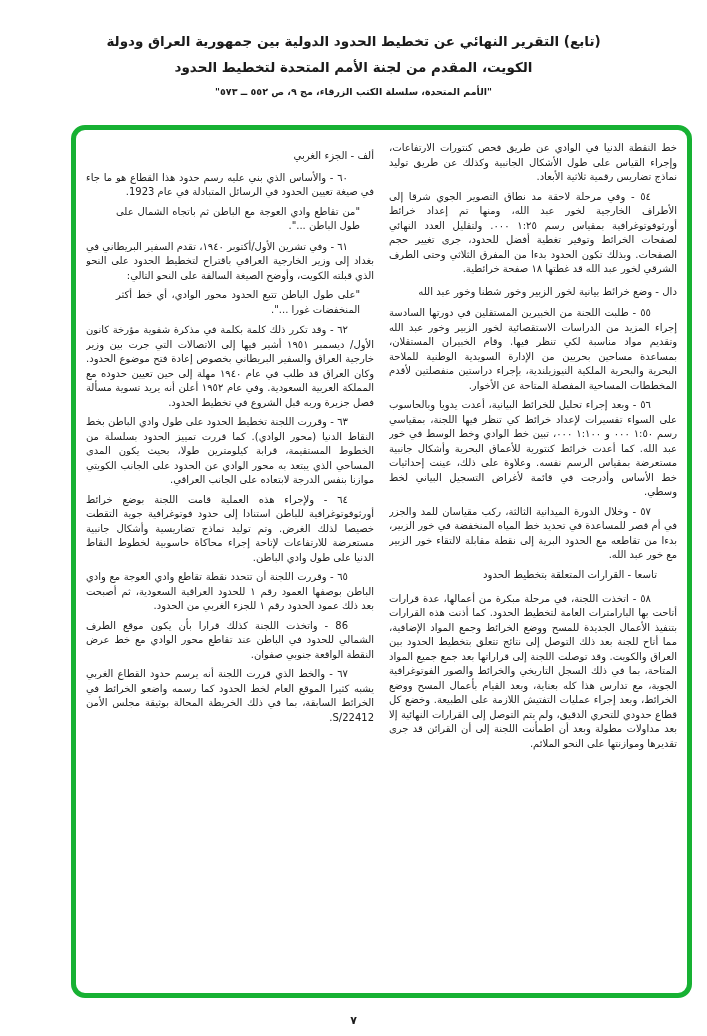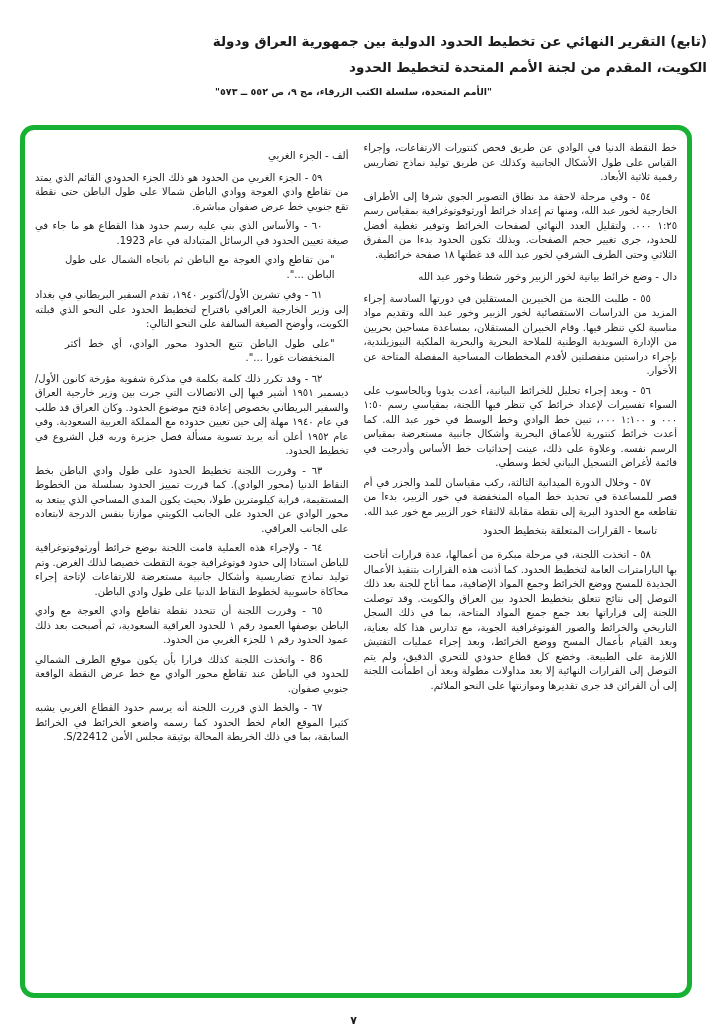--- a/index.html
+++ b/index.html
@@ -13,28 +13,28 @@
     font-family: "DejaVu Sans", sans-serif;
     color: var(--ink);
     direction: rtl;
     overflow: hidden;
   }
   .doc-header {
     position: absolute; top: 28px; right: 0; left: 0;
     text-align: center;
   }
   .title-line {
-    font-size: 13.5px; font-weight: bold; line-height: 1.95; text-align: right;
+    font-size: 13.5px; font-weight: bold; line-height: 1.95;
   }
   .source-line {
     font-size: 9.5px; font-weight: bold; margin-top: 5px; letter-spacing: .2px;
   }
   .green-box {
     position: absolute; top: 125px; right: 15px;
-    width: 672px; height: 873px;
+    width: 621px; height: 873px;
     border: 5px solid var(--accent);
     border-radius: 14px;
     padding: 11px 10px 8px 10px;
     overflow: hidden;
   }
   .cols {
     display: flex; gap: 15px; height: 100%;
   }
   .col {
     flex: 1 1 0;
@@ -75,21 +75,20 @@
         <h3 class="sec">دال - وضع خرائط بيانية لخور الزبير وخور شطنا وخور عبد الله</h3>
         <p class="para">٥٥ - طلبت اللجنة من الخبيرين المستقلين في دورتها السادسة إجراء المزيد من الدراسات الاستقصائية لخور الزبير وخور عبد الله وتقديم مواد مناسبة لكي تنظر فيها. وقام الخبيران المستقلان، بمساعدة مساحين بحريين من الإدارة السويدية الوطنية للملاحة البحرية والبحرية الملكية النيوزيلندية، بإجراء دراستين منفصلتين لأقدم المخططات المساحية المفصلة المتاحة عن الأخوار.</p>
         <p class="para">٥٦ - وبعد إجراء تحليل للخرائط البيانية، أعدت يدويا وبالحاسوب على السواء تفسيرات لإعداد خرائط كي تنظر فيها اللجنة، بمقياسي رسم ١:٥٠ ٠٠٠ و ١:١٠٠ ٠٠٠، تبين خط الوادي وخط الوسط في خور عبد الله. كما أعدت خرائط كنتورية للأعماق البحرية وأشكال جانبية مستعرضة بمقياس الرسم نفسه. وعلاوة على ذلك، عينت إحداثيات خط الأساس وأدرجت في قائمة لأغراض التسجيل البياني لخط وسطي.</p>
         <p class="para">٥٧ - وخلال الدورة الميدانية الثالثة، ركب مقياسان للمد والجزر في أم قصر للمساعدة في تحديد خط المياه المنخفضة في خور الزبير، بدءا من تقاطعه مع الحدود البرية إلى نقطة مقابلة لالتقاء خور الزبير مع خور عبد الله.</p>
         <h3 class="sec sec-indent">تاسعا - القرارات المتعلقة بتخطيط الحدود</h3>
         <p class="para">٥٨ - اتخذت اللجنة، في مرحلة مبكرة من أعمالها، عدة قرارات أتاحت بها البارامترات العامة لتخطيط الحدود. كما أذنت هذه القرارات بتنفيذ الأعمال الجديدة للمسح ووضع الخرائط وجمع المواد الإضافية، مما أتاح للجنة بعد ذلك التوصل إلى نتائج تتعلق بتخطيط الحدود بين العراق والكويت. وقد توصلت اللجنة إلى قراراتها بعد جمع جميع المواد المتاحة، بما في ذلك السجل التاريخي والخرائط والصور الفوتوغرافية الجوية، مع تدارس هذا كله بعناية، وبعد القيام بأعمال المسح ووضع الخرائط، وبعد إجراء عمليات التفتيش اللازمة على الطبيعة. وخضع كل قطاع حدودي للتحري الدقيق، ولم يتم التوصل إلى القرارات النهائية إلا بعد مداولات مطولة وبعد أن اطمأنت اللجنة إلى أن القرائن قد جرى تقديرها وموازنتها على النحو الملائم.</p>
       </section>
 
       <section class="col">
         <h3 class="sec">ألف - الجزء الغربي</h3>
-        <p class="para">٥٩ - الجزء الغربي من الحدود هو ذلك الجزء الحدودي القائم الذي يمتد من تقاطع وادي العوجة ووادي الباطن شمالا على طول الباطن حتى نقطة تقع جنوبي خط عرض صفوان مباشرة.</p>
         <p class="para">٦٠ - والأساس الذي بني عليه رسم حدود هذا القطاع هو ما جاء في صيغة تعيين الحدود في الرسائل المتبادلة في عام 1923.</p>
         <p class="para quote">"من تقاطع وادي العوجة مع الباطن ثم باتجاه الشمال على طول الباطن ...".</p>
         <p class="para">٦١ - وفي تشرين الأول/أكتوبر ١٩٤٠، تقدم السفير البريطاني في بغداد إلى وزير الخارجية العراقي باقتراح لتخطيط الحدود على النحو الذي قبلته الكويت، وأوضح الصيغة السالفة على النحو التالي:</p>
         <p class="para quote">"على طول الباطن تتبع الحدود محور الوادي، أي خط أكثر المنخفضات غورا ...".</p>
         <p class="para">٦٢ - وقد تكرر ذلك كلمة بكلمة في مذكرة شفوية مؤرخة كانون الأول/ ديسمبر ١٩٥١ أشير فيها إلى الاتصالات التي جرت بين وزير خارجية العراق والسفير البريطاني بخصوص إعادة فتح موضوع الحدود. وكان العراق قد طلب في عام ١٩٤٠ مهلة إلى حين تعيين حدوده مع المملكة العربية السعودية. وفي عام ١٩٥٢ أعلن أنه يريد تسوية مسألة فصل جزيرة وربه قبل الشروع في تخطيط الحدود.</p>
         <p class="para">٦٣ - وقررت اللجنة تخطيط الحدود على طول وادي الباطن بخط النقاط الدنيا (محور الوادي). كما قررت تمييز الحدود بسلسلة من الخطوط المستقيمة، قرابة كيلومترين طولا، بحيث يكون المدى المساحي الذي يبتعد به محور الوادي عن الحدود على الجانب الكويتي موازنا بنفس الدرجة لابتعاده على الجانب العراقي.</p>
         <p class="para">٦٤ - ولإجراء هذه العملية قامت اللجنة بوضع خرائط أورثوفوتوغرافية للباطن استنادا إلى حدود فوتوغرافية جوية التقطت خصيصا لذلك الغرض. وتم توليد نماذج تضاريسية وأشكال جانبية مستعرضة للارتفاعات لإتاحة إجراء محاكاة حاسوبية لخطوط النقاط الدنيا على طول وادي الباطن.</p>
         <p class="para">٦٥ - وقررت اللجنة أن تتحدد نقطة تقاطع وادي العوجة مع وادي الباطن بوصفها العمود رقم ١ للحدود العراقية السعودية، ثم أصبحت بعد ذلك عمود الحدود رقم ١ للجزء الغربي من الحدود.</p>
         <p class="para">86 - واتخذت اللجنة كذلك قرارا بأن يكون موقع الطرف الشمالي للحدود في الباطن عند تقاطع محور الوادي مع خط عرض النقطة الواقعة جنوبي صفوان.</p>
         <p class="para">٦٧ - والخط الذي قررت اللجنة أنه يرسم حدود القطاع الغربي يشبه كثيرا الموقع العام لخط الحدود كما رسمه واضعو الخرائط في الخرائط السابقة، بما في ذلك الخريطة المحالة بوثيقة مجلس الأمن S/22412.</p>

